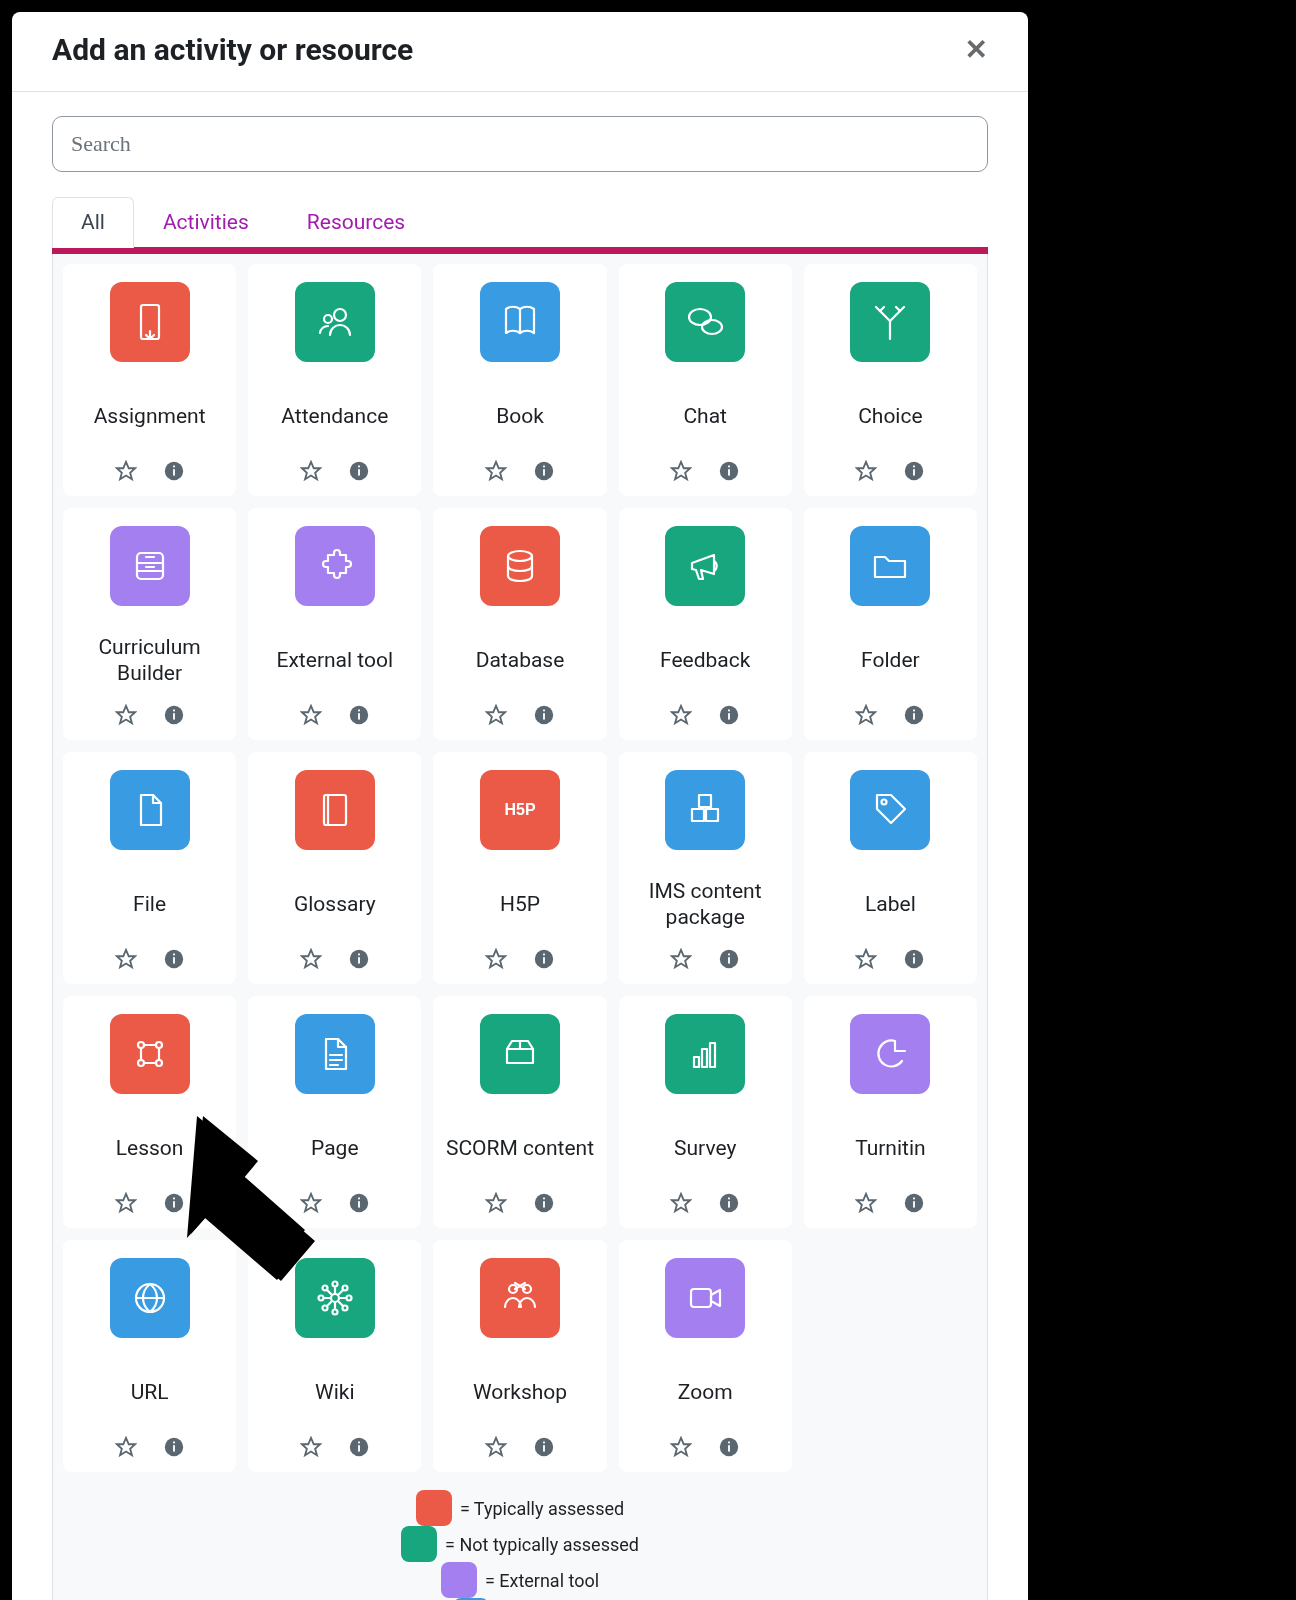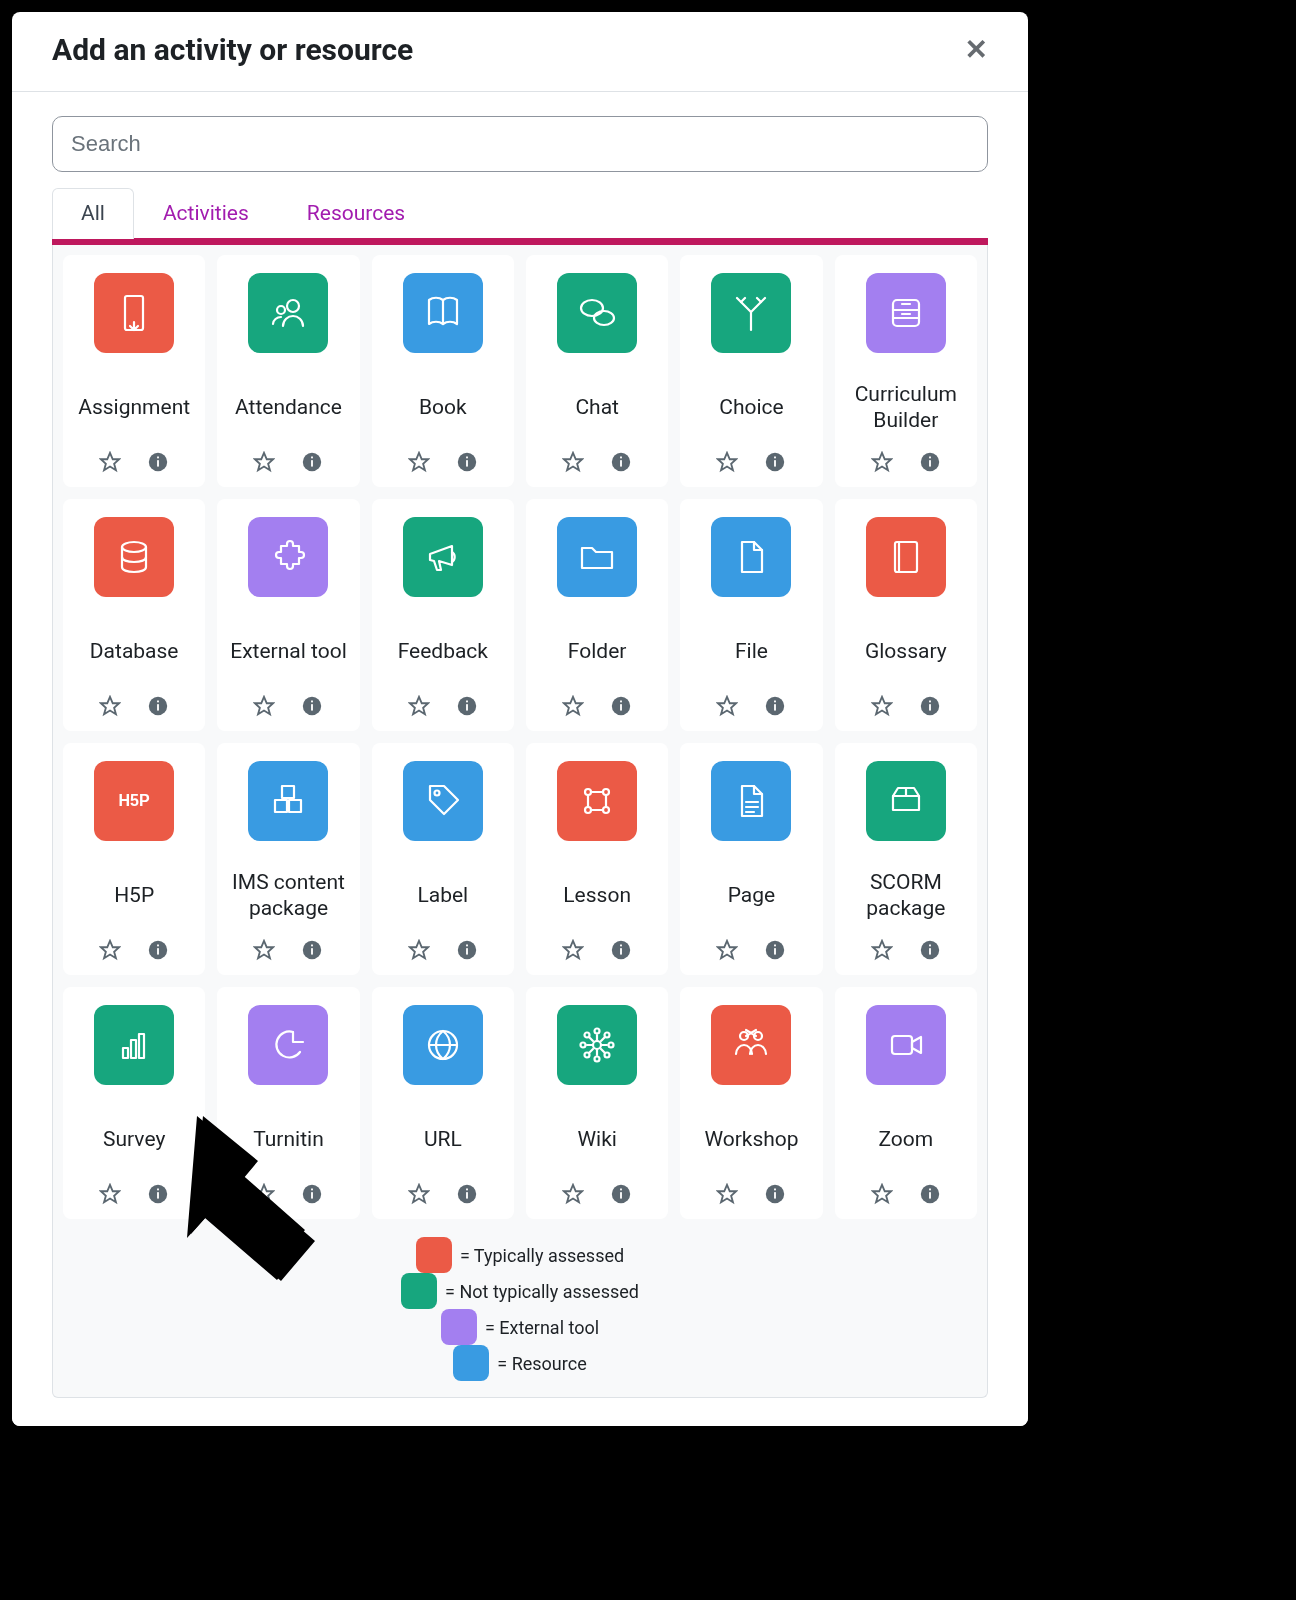--- a/index.html
+++ b/index.html
@@ -44,21 +44,22 @@
     background: #fff;
   }
   .search {
     width: 100%;
     font-size: 22px;
     padding: 14px 18px;
     border: 1px solid #8f959e;
     border-radius: 10px;
     color: #495057;
     outline: none;
-    margin-bottom: 15px;
+    margin-bottom: 24px;
+    font-family: Liberation Serif, serif;
   }
   .search::placeholder { color: #6a737b; }
   .tabs {
     display: flex;
     gap: 0;
     border-bottom: 7px solid #be185d;
     margin: 0 0 0 0;
   }
   .tab {
     padding: 12px 28px 14px 28px;
@@ -80,21 +81,21 @@
   .grid-wrap {
     border: 1px solid #dee2e6;
     border-top: none;
     background: #f8f9fa;
     padding: 10px;
     border-bottom-left-radius: 6px;
     border-bottom-right-radius: 6px;
   }
   .grid {
     display: grid;
-    grid-template-columns: repeat(6, 1fr);
+    grid-template-columns: repeat(5, 1fr);
     gap: 12px;
   }
   .tile {
     background: #fff;
     border-radius: 8px;
     padding: 18px 10px 14px 10px;
     display: flex;
     flex-direction: column;
     align-items: center;
     cursor: pointer;
@@ -323,20 +324,42 @@
                 <span class="info-icon">
                   <svg viewBox="0 0 24 24">
                     <circle cx="12" cy="12" r="10"></circle>
                     <rect x="11" y="10" width="2" height="7" fill="#fff"></rect>
                     <rect x="11" y="6" width="2" height="2" fill="#fff"></rect>
                   </svg>
                 </span>
               </div>
             </div>
             <div class="tile">
+              <div class="icon-box c-purple">
+                <svg viewBox="0 0 42 42">
+                  <use href="#i-puzzle"></use>
+                </svg>
+              </div>
+              <div class="label">External tool</div>
+              <div class="actions">
+                <span class="star-icon">
+                  <svg viewBox="0 0 24 24">
+                    <polygon points="12,2 15,9 22,9 16.5,14 18.5,21 12,17 5.5,21 7.5,14 2,9 9,9"></polygon>
+                  </svg>
+                </span>
+                <span class="info-icon">
+                  <svg viewBox="0 0 24 24">
+                    <circle cx="12" cy="12" r="10"></circle>
+                    <rect x="11" y="10" width="2" height="7" fill="#fff"></rect>
+                    <rect x="11" y="6" width="2" height="2" fill="#fff"></rect>
+                  </svg>
+                </span>
+              </div>
+            </div>
+            <div class="tile">
               <div class="icon-box c-red">
                 <svg viewBox="0 0 42 42">
                   <use href="#i-database"></use>
                 </svg>
               </div>
               <div class="label">Database</div>
               <div class="actions">
                 <span class="star-icon">
                   <svg viewBox="0 0 24 24">
                     <polygon points="12,2 15,9 22,9 16.5,14 18.5,21 12,17 5.5,21 7.5,14 2,9 9,9"></polygon>
@@ -345,42 +368,20 @@
                 <span class="info-icon">
                   <svg viewBox="0 0 24 24">
                     <circle cx="12" cy="12" r="10"></circle>
                     <rect x="11" y="10" width="2" height="7" fill="#fff"></rect>
                     <rect x="11" y="6" width="2" height="2" fill="#fff"></rect>
                   </svg>
                 </span>
               </div>
             </div>
             <div class="tile">
-              <div class="icon-box c-purple">
-                <svg viewBox="0 0 42 42">
-                  <use href="#i-puzzle"></use>
-                </svg>
-              </div>
-              <div class="label">External tool</div>
-              <div class="actions">
-                <span class="star-icon">
-                  <svg viewBox="0 0 24 24">
-                    <polygon points="12,2 15,9 22,9 16.5,14 18.5,21 12,17 5.5,21 7.5,14 2,9 9,9"></polygon>
-                  </svg>
-                </span>
-                <span class="info-icon">
-                  <svg viewBox="0 0 24 24">
-                    <circle cx="12" cy="12" r="10"></circle>
-                    <rect x="11" y="10" width="2" height="7" fill="#fff"></rect>
-                    <rect x="11" y="6" width="2" height="2" fill="#fff"></rect>
-                  </svg>
-                </span>
-              </div>
-            </div>
-            <div class="tile">
               <div class="icon-box c-green">
                 <svg viewBox="0 0 42 42">
                   <use href="#i-megaphone"></use>
                 </svg>
               </div>
               <div class="label">Feedback</div>
               <div class="actions">
                 <span class="star-icon">
                   <svg viewBox="0 0 24 24">
                     <polygon points="12,2 15,9 22,9 16.5,14 18.5,21 12,17 5.5,21 7.5,14 2,9 9,9"></polygon>
@@ -570,21 +571,21 @@
                   </svg>
                 </span>
               </div>
             </div>
             <div class="tile">
               <div class="icon-box c-green">
                 <svg viewBox="0 0 42 42">
                   <use href="#i-scorm"></use>
                 </svg>
               </div>
-              <div class="label">SCORM package</div>
+              <div class="label">SCORM content</div>
               <div class="actions">
                 <span class="star-icon">
                   <svg viewBox="0 0 24 24">
                     <polygon points="12,2 15,9 22,9 16.5,14 18.5,21 12,17 5.5,21 7.5,14 2,9 9,9"></polygon>
                   </svg>
                 </span>
                 <span class="info-icon">
                   <svg viewBox="0 0 24 24">
                     <circle cx="12" cy="12" r="10"></circle>
                     <rect x="11" y="10" width="2" height="7" fill="#fff"></rect>

